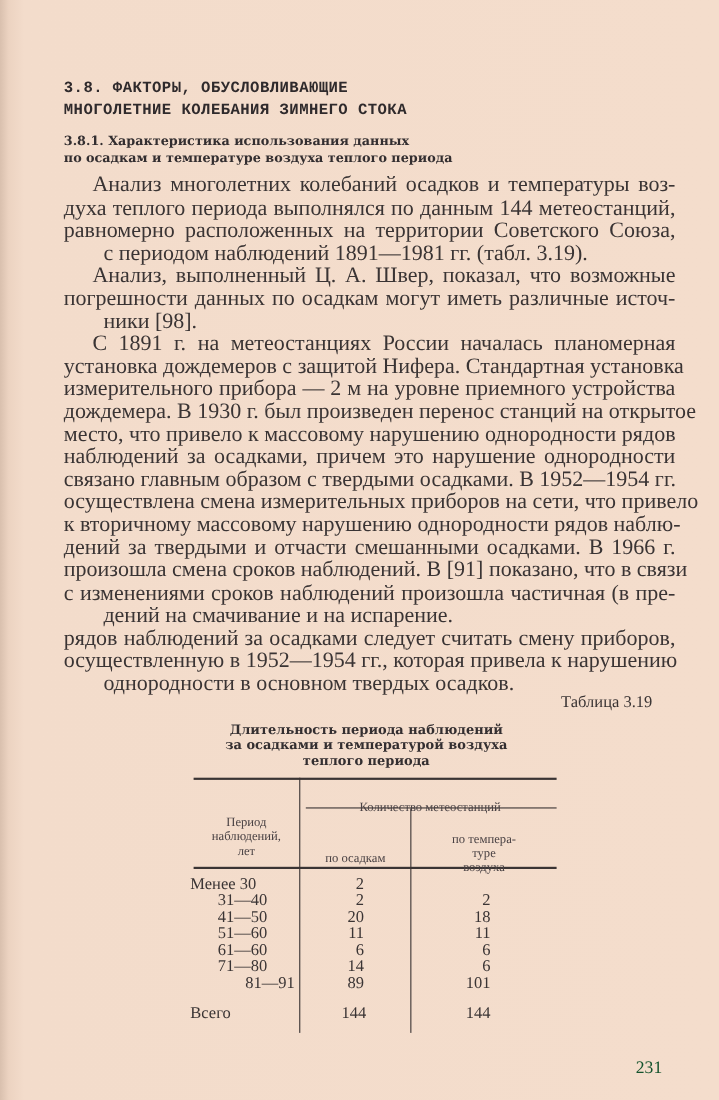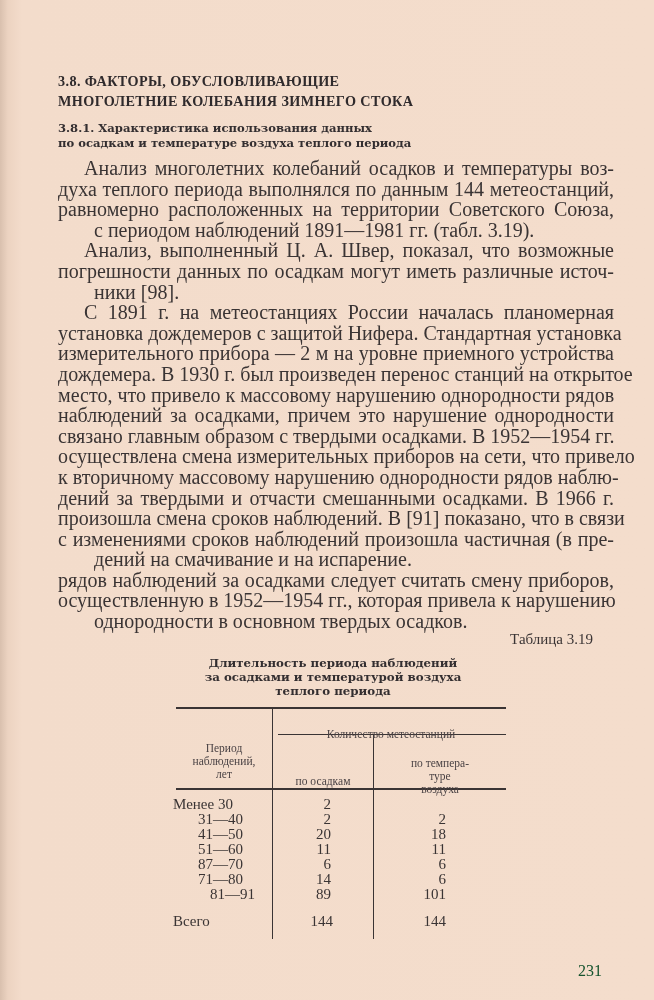--- a/index.html
+++ b/index.html
@@ -7,21 +7,21 @@
     width: 654px; height: 1000px; overflow: hidden;
     background: #f3dccb;
     background-image: linear-gradient(90deg, #d9c0ae 0px, #ecd3c1 8px, #f3dccb 22px, #f4ddcc 100%);
     font-family: "Liberation Serif", "DejaVu Serif", serif;
     color: #3a3434;
     position: relative;
   }
   .page { position: absolute; left: 58px; top: 0; width: 556px; }
   .h1 {
     position: absolute; left: 0; top: 71px; width: 540px;
-    font-family: Liberation Serif, serif; font-weight: bold;
+    font-family: Liberation Mono, monospace; font-weight: bold;
     font-size: 14.2px; line-height: 20px; letter-spacing: 0.4px; color: #2f2a2c;
   }
   .h2 {
     position: absolute; left: 0; top: 121px; width: 540px;
     font-family: "DejaVu Serif", serif; font-weight: bold;
     font-size: 11.6px; line-height: 15px; color: #332e30;
   }
   .body {
     position: absolute; left: 0; top: 158px; width: 556px;
     font-size: 20px; line-height: 20.6px; text-align: justify;
@@ -144,31 +144,31 @@
       <div class="num" style="left:22px;top:119px;width:70px;text-align:left;">41—50</div>
       <div class="num" style="left:97px;top:119px;width:58px;">20</div>
       <div class="num" style="left:198px;top:119px;width:72px;">18</div>
     </div>
     <div>
       <div class="num" style="left:22px;top:134px;width:70px;text-align:left;">51—60</div>
       <div class="num" style="left:97px;top:134px;width:58px;">11</div>
       <div class="num" style="left:198px;top:134px;width:72px;">11</div>
     </div>
     <div>
-      <div class="num" style="left:22px;top:149px;width:70px;text-align:left;">87—70</div>
+      <div class="num" style="left:22px;top:149px;width:70px;text-align:left;">61—60</div>
       <div class="num" style="left:97px;top:149px;width:58px;">6</div>
       <div class="num" style="left:198px;top:149px;width:72px;">6</div>
     </div>
     <div>
       <div class="num" style="left:22px;top:164px;width:70px;text-align:left;">71—80</div>
       <div class="num" style="left:97px;top:164px;width:58px;">14</div>
       <div class="num" style="left:198px;top:164px;width:72px;">6</div>
     </div>
     <div>
-      <div class="num" style="left:34px;top:179px;width:70px;text-align:left;">81—91</div>
+      <div class="num" style="left:22px;top:179px;width:70px;text-align:right;">81—91</div>
       <div class="num" style="left:97px;top:179px;width:58px;">89</div>
       <div class="num" style="left:198px;top:179px;width:72px;">101</div>
     </div>
     <div>
       <div class="num" style="left:-3px;top:206px;width:90px;text-align:left;">Всего</div>
       <div class="num" style="left:97px;top:206px;width:60px;">144</div>
       <div class="num" style="left:198px;top:206px;width:72px;">144</div>
     </div>
   </div>
 </div>

